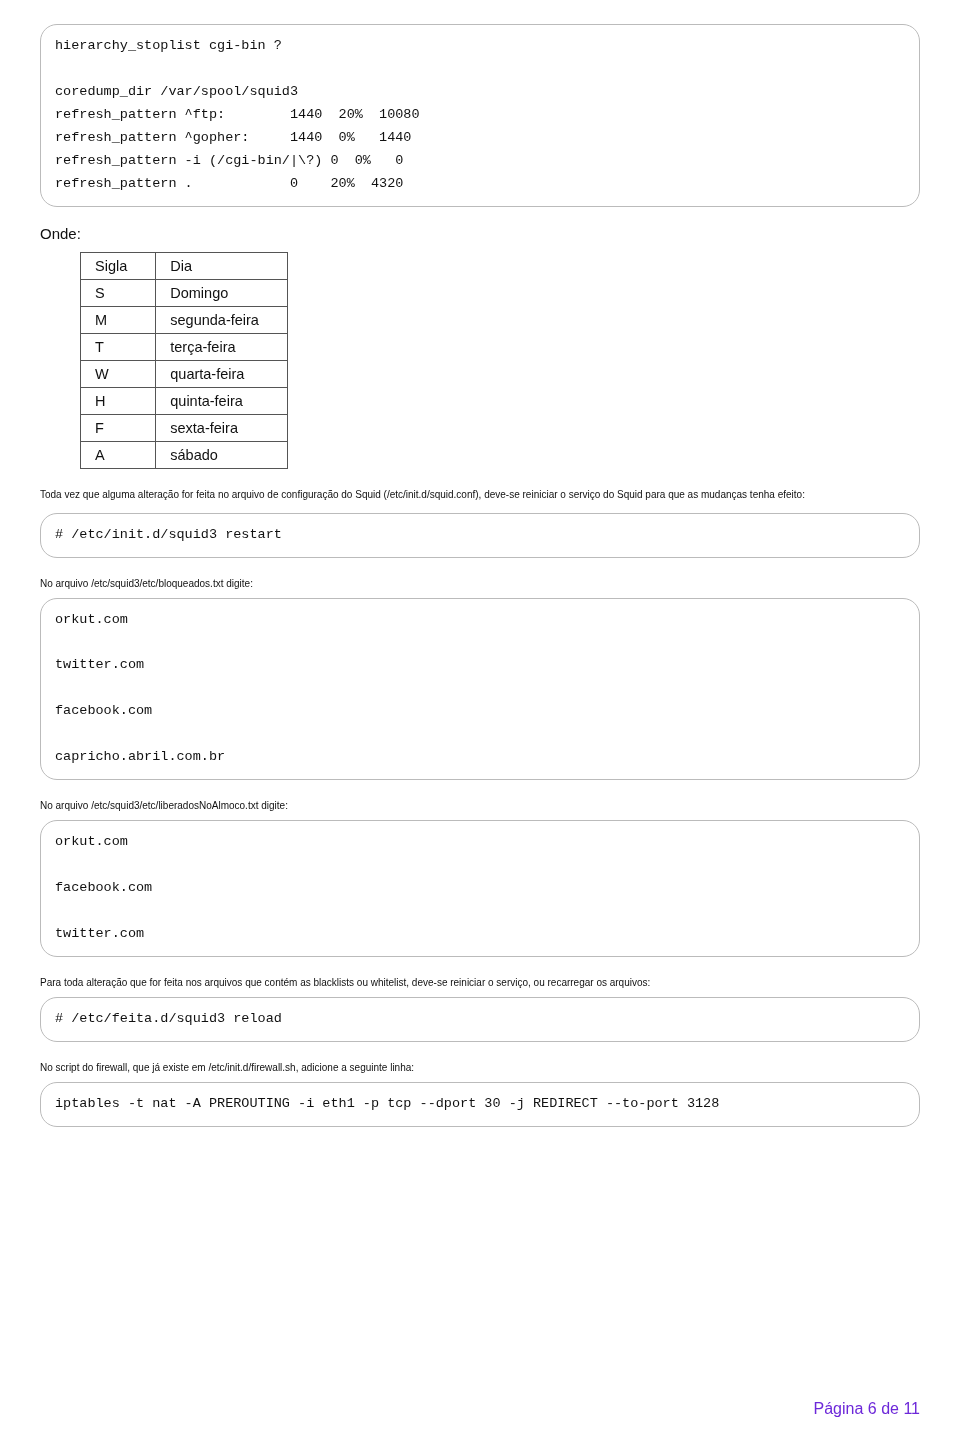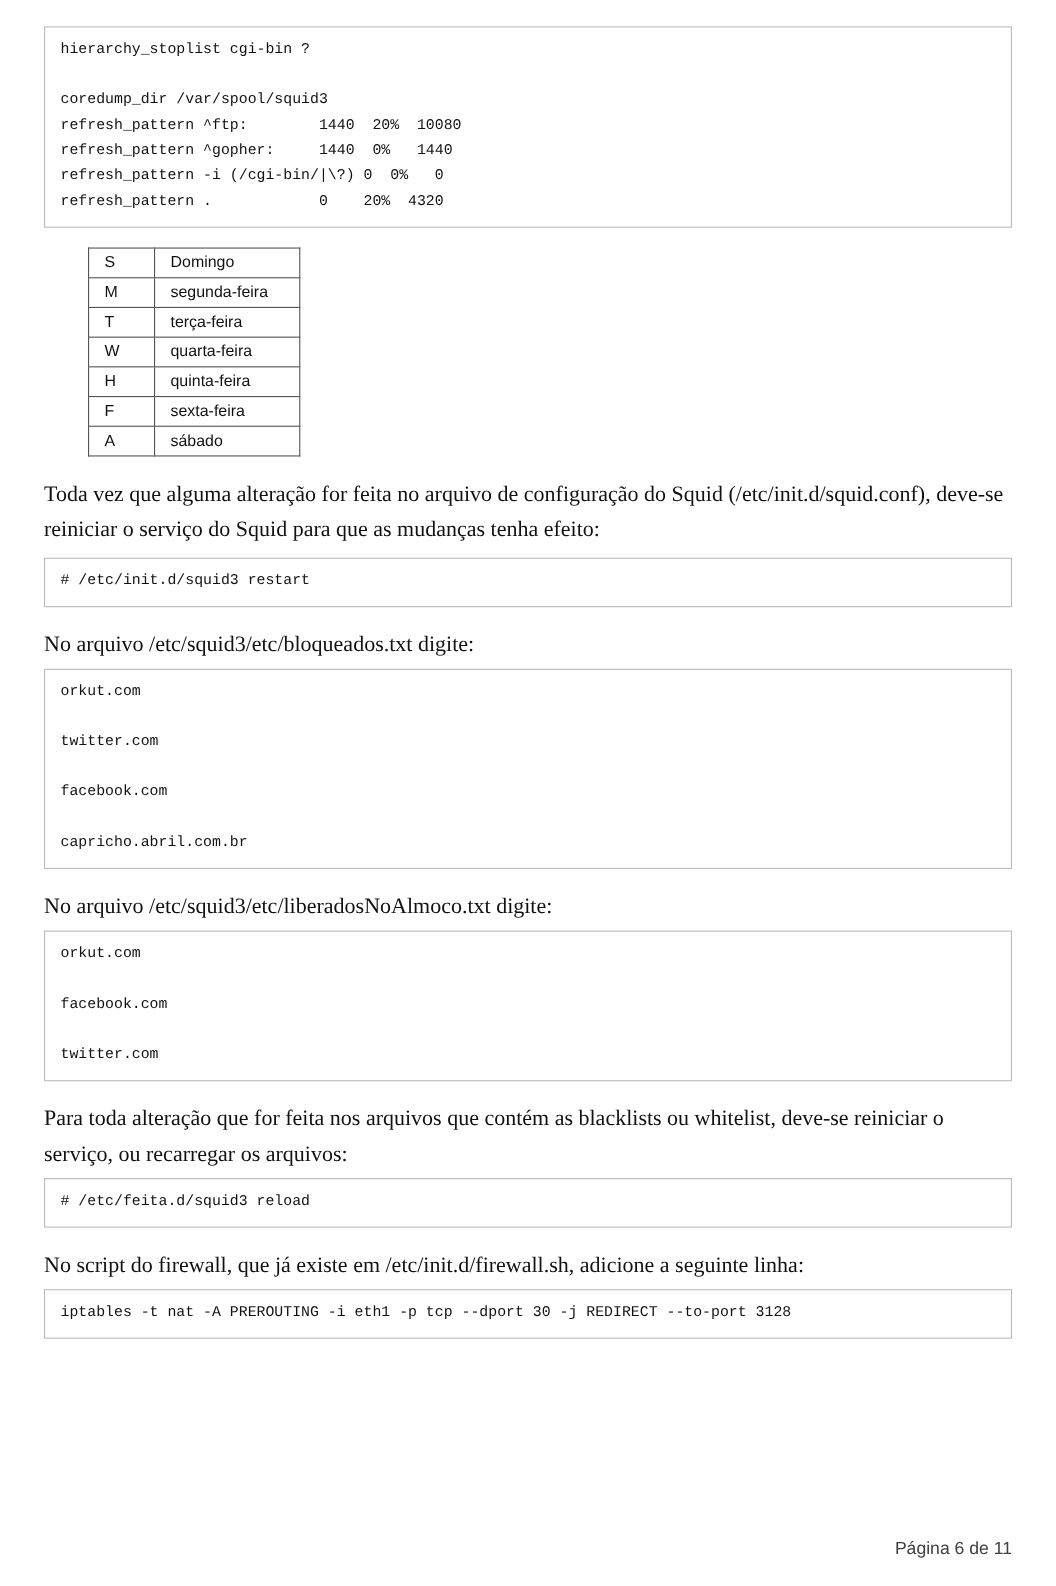--- a/index.html
+++ b/index.html
@@ -1,15 +1,15 @@
 <!DOCTYPE html>
 <html><head>
   <meta charset="utf-8">
   <style>
-    * { box-sizing: border-box; margin: 0; padding: 0; }
+    * { box-sizing: border-box; margin: 0; padding: 0; border-radius: 17px; }
     body {
       background: #fff;
       font-family: Arial, sans-serif;
       font-size: 15px;
       color: #111;
       padding: 24px 40px 40px 40px;
       max-width: 960px;
     }
     .code-block {
       font-family: 'Courier New', Courier, monospace;
@@ -38,51 +38,55 @@
     table.onde-table td {
       border: 1px solid #555;
       padding: 5px 28px 5px 14px;
       font-size: 14.5px;
     }
     table.onde-table td:first-child {
       font-weight: normal;
       min-width: 60px;
     }
     .paragraph {
-      font-size: 20px;
+      font-size: 10px;
       line-height: 1.6;
       margin-bottom: 10px;
-      font-family: Liberation Serif, serif;
     }
     .section-gap {
       margin-top: 9px;
       margin-bottom: 6px;
     }
     .footer {
       position: fixed;
       bottom: 24px;
       right: 40px;
       font-size: 16px;
-      color: #404040;
+      color: #6d28d9;
     }
   </style>
 </head>
 <body>
 
 <div class="code-block">hierarchy_stoplist cgi-bin ?
 
 coredump_dir /var/spool/squid3
 refresh_pattern ^ftp:        1440  20%  10080
 refresh_pattern ^gopher:     1440  0%   1440
 refresh_pattern -i (/cgi-bin/|\?) 0  0%   0
 refresh_pattern .            0    20%  4320</div>
 
 <div class="onde-section">
+  <div class="onde-label">Onde:</div>
   <table class="onde-table">
     <tbody>
+        <tr>
+      <td>Sigla</td>
+      <td>Dia</td>
+    </tr>
     <tr>
       <td>S</td>
       <td>Domingo</td>
     </tr>
     <tr>
       <td>M</td>
       <td>segunda-feira</td>
     </tr>
     <tr>
       <td>T</td>

